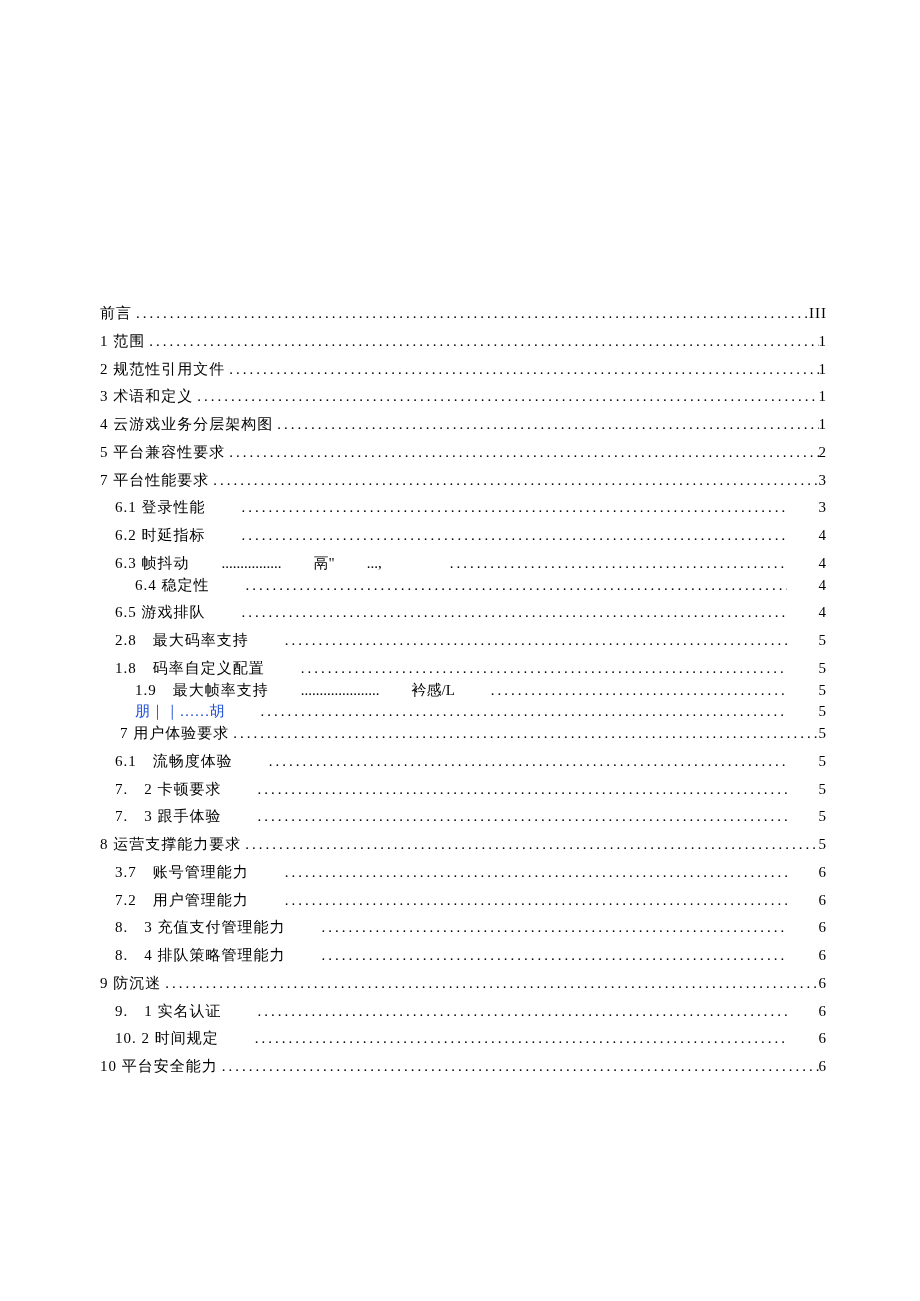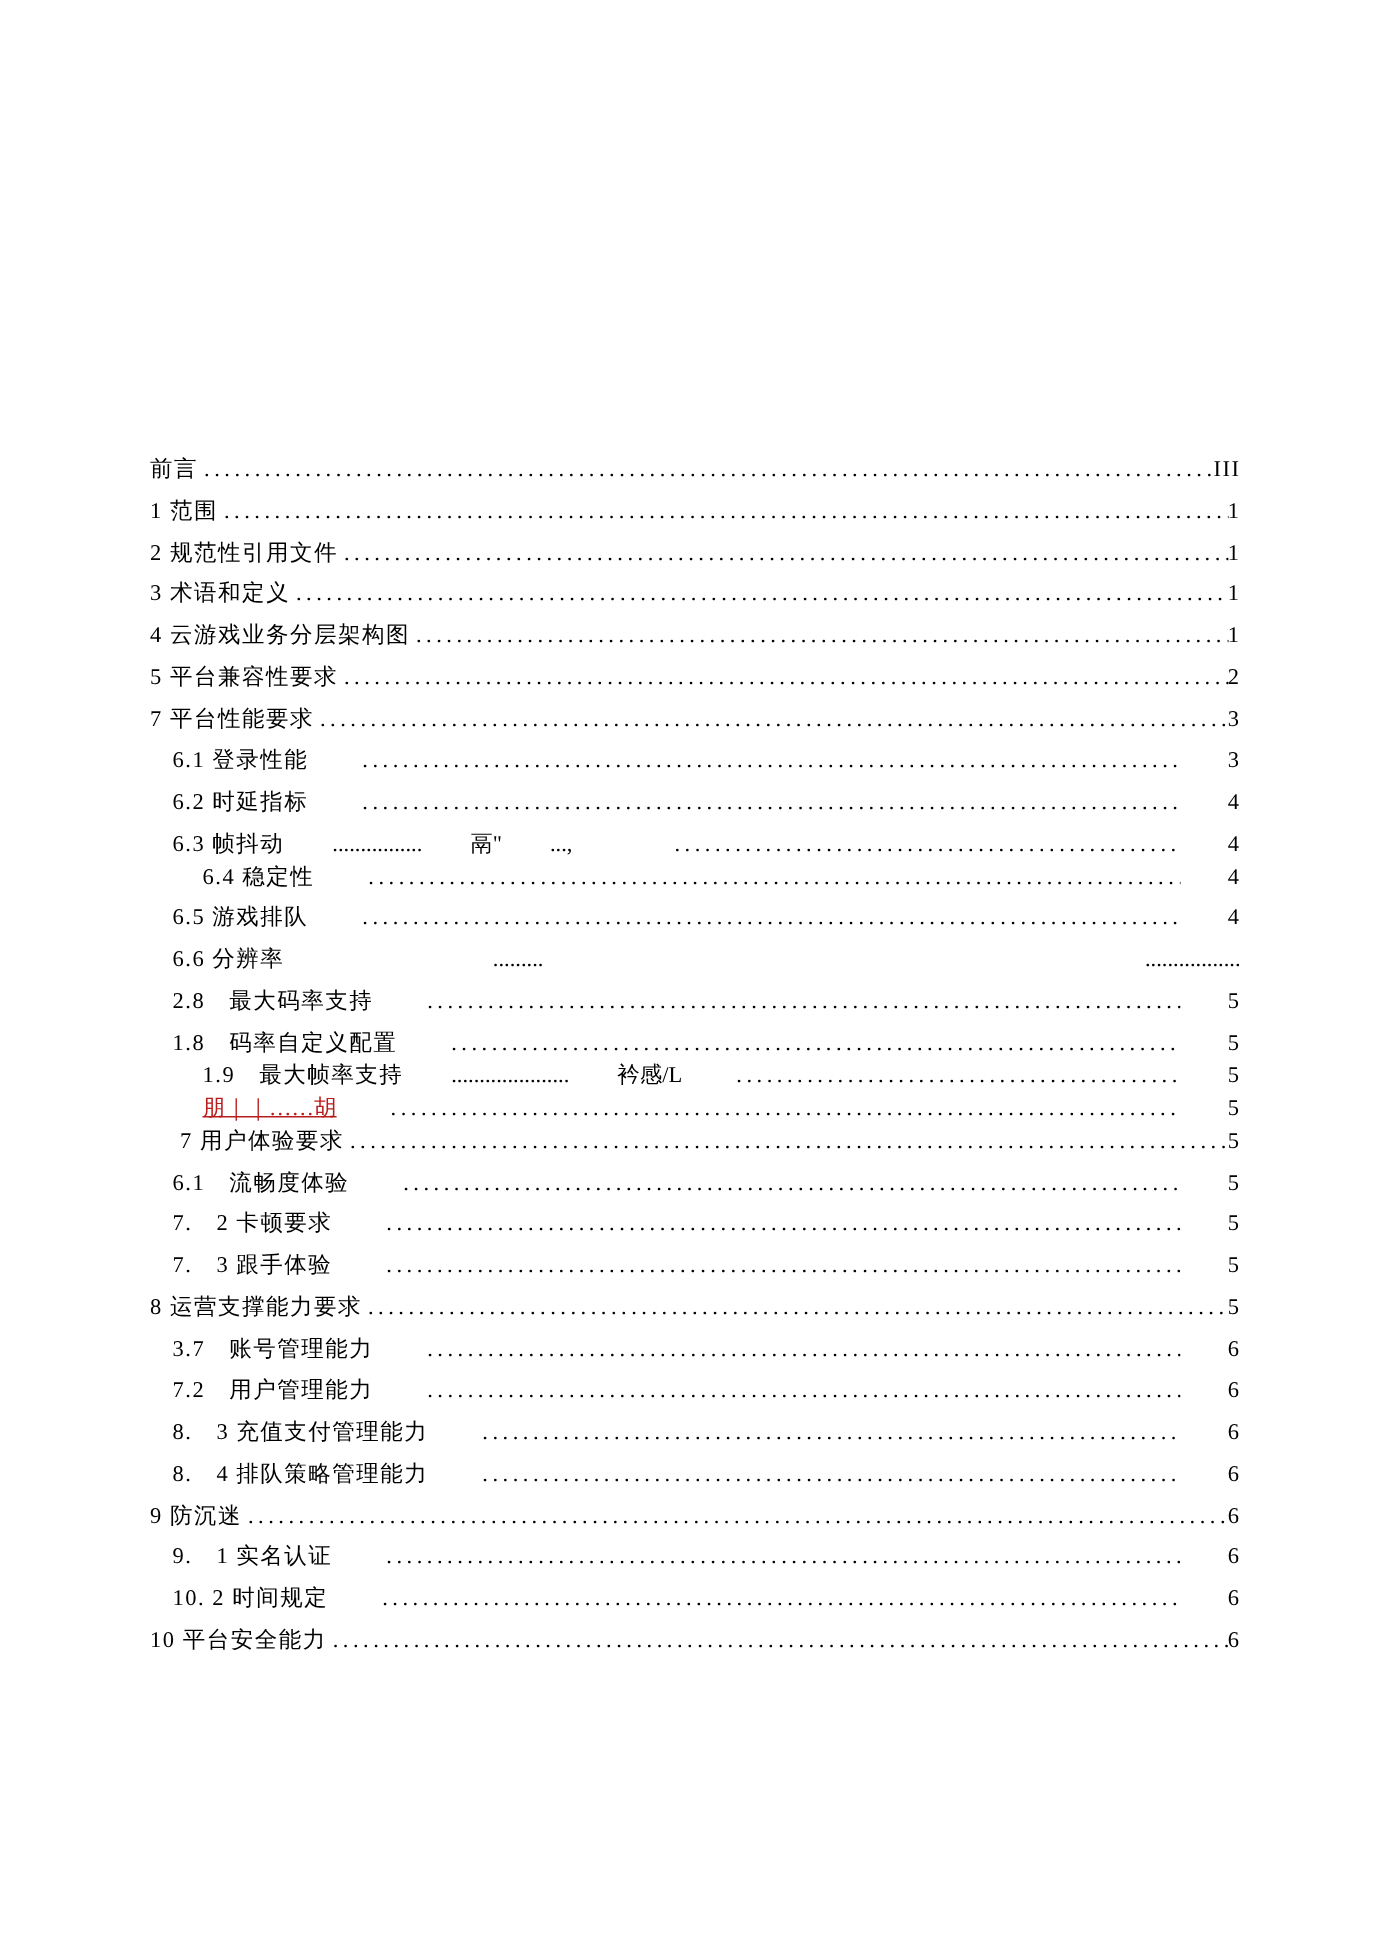--- a/index.html
+++ b/index.html
@@ -23,21 +23,21 @@
     .label { white-space: nowrap; letter-spacing: 1px; }
     .dots {
       flex: 1;
       overflow: hidden;
       letter-spacing: 3px;
       color: #000;
       padding: 0 4px;
     }
     .middots { letter-spacing: 0; color: #000; }
     .page { white-space: nowrap; letter-spacing: 1px; }
-    .ghost { color: #b91c1c; letter-spacing: 0; text-decoration: underline; }
+    .ghost { color: #1d4ed8; letter-spacing: 0; }
   </style>
 </head>
 <body>
 
 <div id="toc-container">
     <div class="toc-line">
       <span class="label">前言</span>
       <span class="dots">...............................................................................................................................................</span>
       <span class="page">III</span>
     </div>
@@ -92,27 +92,20 @@
     </div>
     <div class="toc-line sub tight-above">
       <span class="label">6.4 稳定性</span>
       <span class="dots">...............................................................................................................................................</span>
       <span class="page">4</span>
     </div>
     <div class="toc-line sub">
       <span class="label">6.5 游戏排队</span>
       <span class="dots">...............................................................................................................................................</span>
       <span class="page">4</span>
-    </div>
-    <div class="toc-line sub">
-      <span class="label">6.6 分辨率</span>
-      <span>     </span>
-      <span>.........</span>
-      <span style="flex: 1 1 0%;"></span>
-      <span>.................</span>
     </div>
     <div class="toc-line sub">
       <span class="label">2.8　最大码率支持</span>
       <span class="dots">...............................................................................................................................................</span>
       <span class="page">5</span>
     </div>
     <div class="toc-line sub">
       <span class="label">1.8　码率自定义配置</span>
       <span class="dots">...............................................................................................................................................</span>
       <span class="page">5</span>

